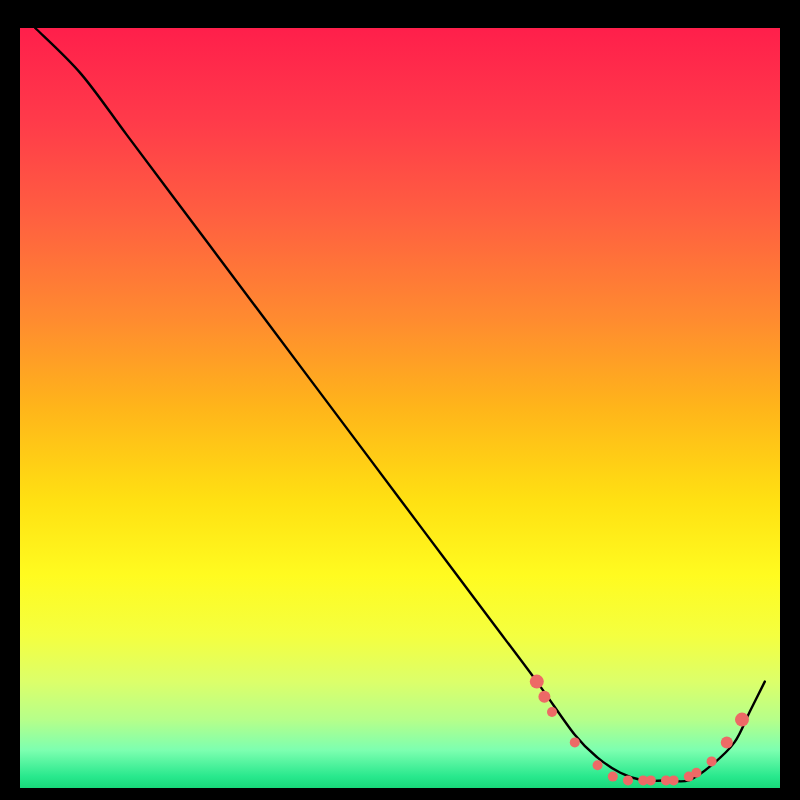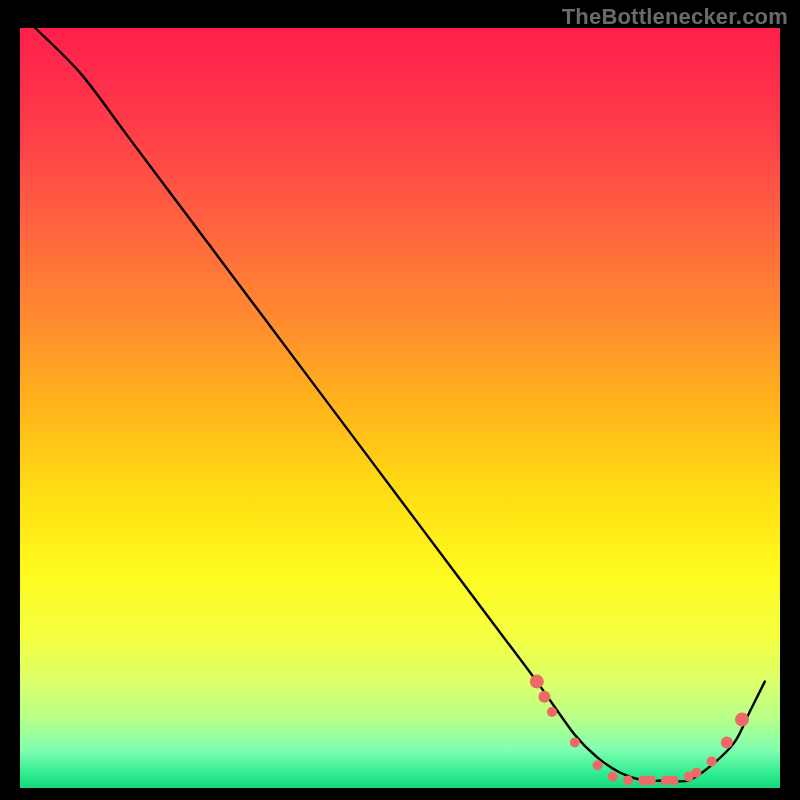--- a/index.html
+++ b/index.html
@@ -30,21 +30,20 @@
   svg {
     position: absolute;
     left: 0;
     top: 0;
   }
 </style>
 </head>
 <body>
 
 <div class="stage">
-  <div class="attribution">TheBottlenecker.com</div>
 
   <svg id="plot" width="800" height="800">
     <defs>
       <linearGradient id="heat" x1="0" y1="0" x2="0" y2="1">
           <stop offset="0.00%" stop-color="#ff1f4b"></stop>
           <stop offset="12.00%" stop-color="#ff3a4a"></stop>
           <stop offset="25.00%" stop-color="#ff6040"></stop>
           <stop offset="38.00%" stop-color="#ff8a30"></stop>
           <stop offset="50.00%" stop-color="#ffb51a"></stop>
           <stop offset="62.00%" stop-color="#ffe012"></stop>

